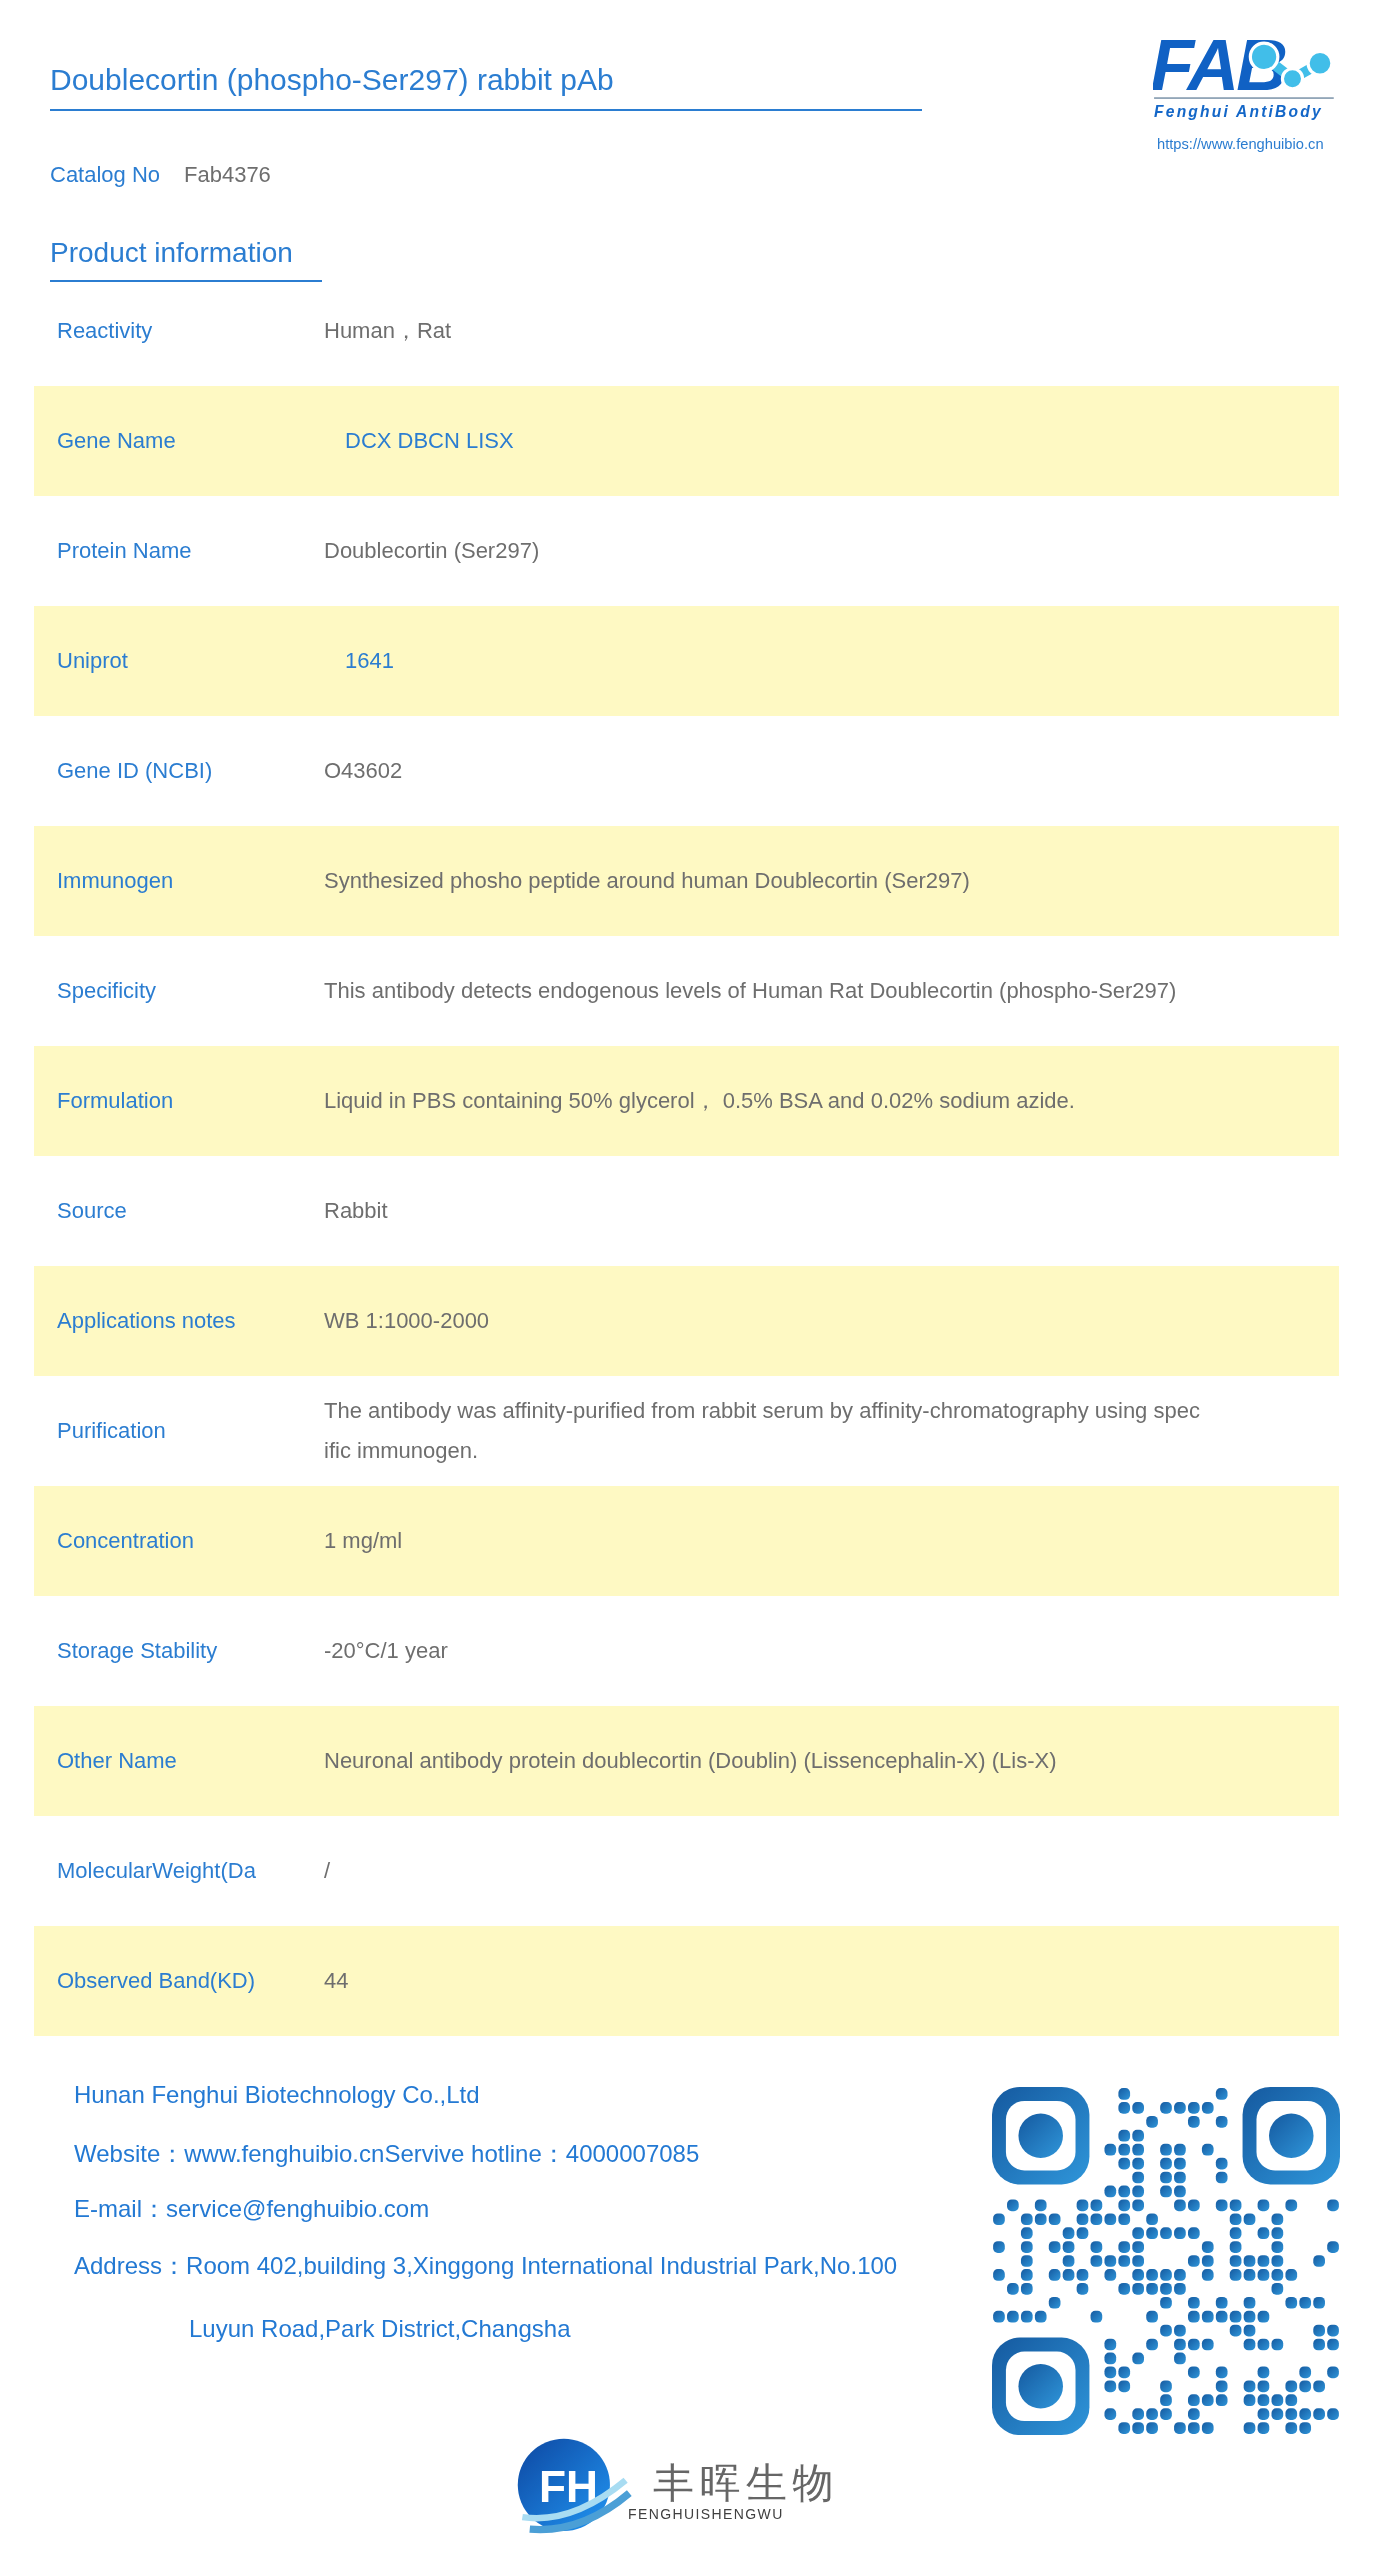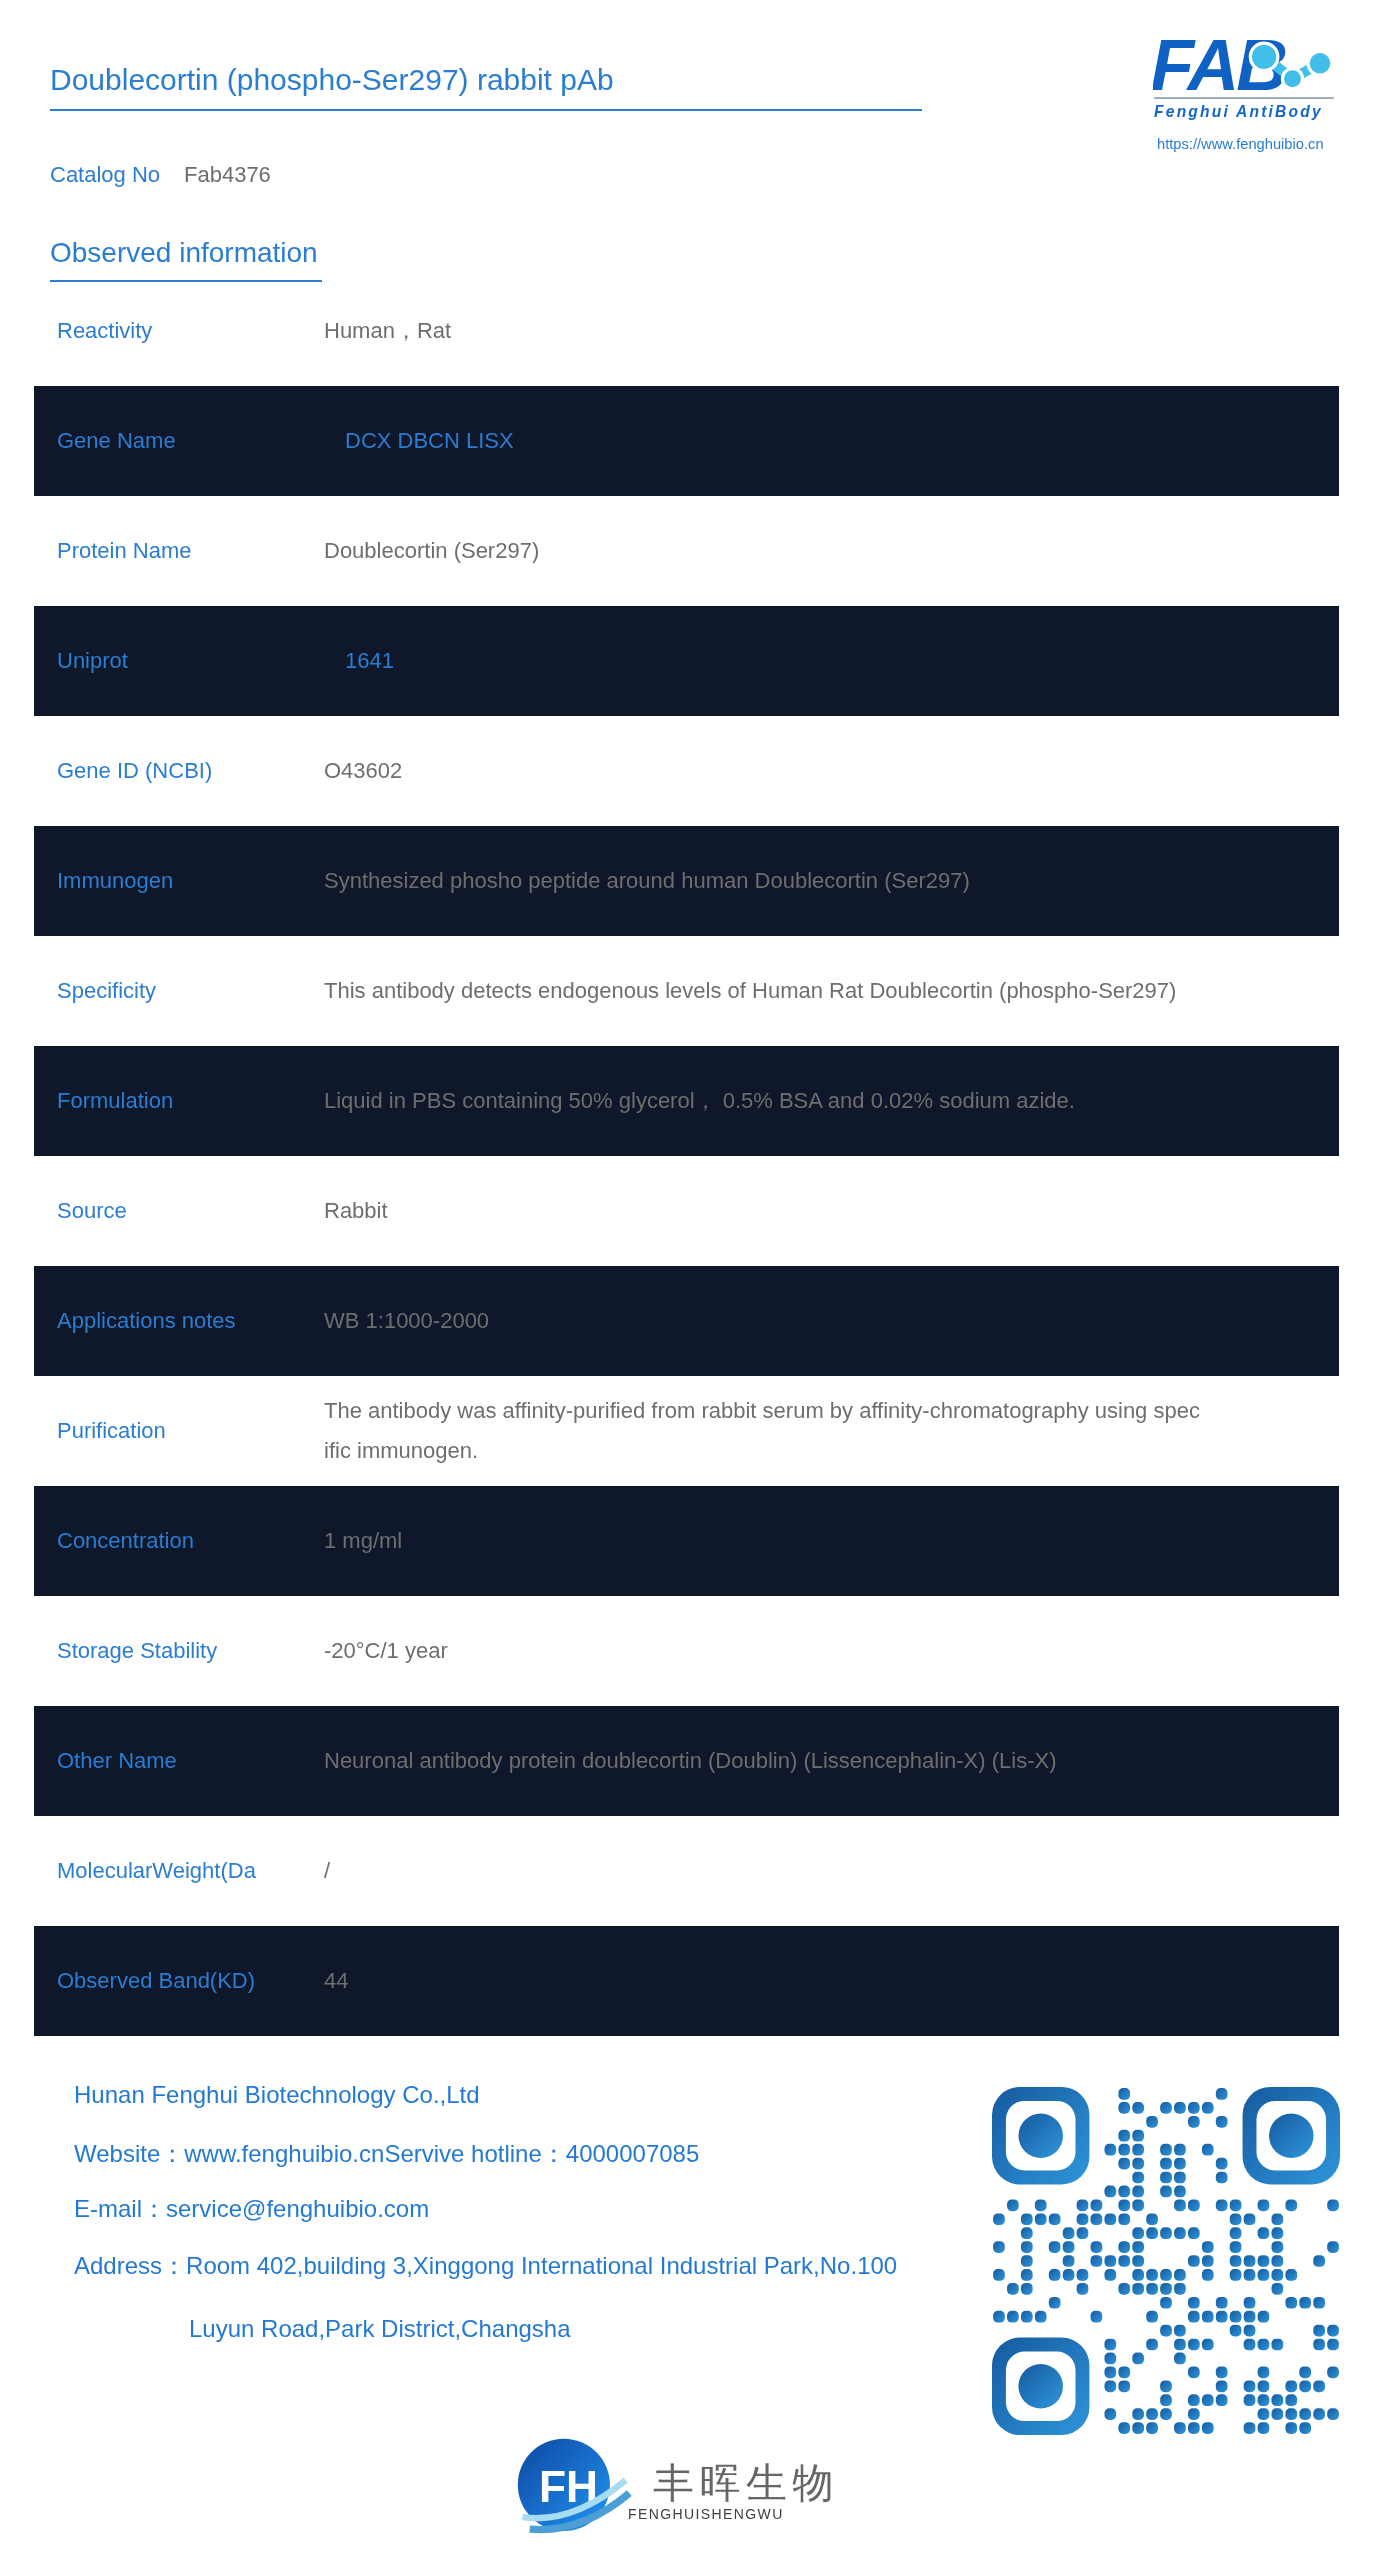--- a/index.html
+++ b/index.html
@@ -16,21 +16,21 @@
   .fab-logo{position:absolute;left:1153px;top:33px;width:191px;height:88px;}
   .logo-url{position:absolute;left:1157px;top:136px;font-size:14.7px;color:#2a7cd0;}
 
   
   .section-title{position:absolute;left:50px;top:237px;font-size:28px;color:#2b7dd1;
                  padding-bottom:11px;border-bottom:2.8px solid #2b7dd1;min-width:272px;}
 
   
   .ptable{position:absolute;left:34px;top:276px;width:1305px;}
   .row{position:relative;height:110px;display:flex;align-items:center;}
-  .row.hl{background:#0f172a;}
+  .row.hl{background:#fef9c3;}
   .lab{position:absolute;left:23px;font-size:22px;color:#2b7dd1;white-space:nowrap;}
   .val{position:absolute;left:290px;font-size:22px;color:#6e6e6e;line-height:40px;
        white-space:pre-line;max-width:984px;}
   .val.blue{color:#2b7dd1;margin-left:21px;}
 
   
   .f-line{position:absolute;left:74px;font-size:24px;color:#2379d3;white-space:nowrap;}
   .f-company{top:2081px;}
   .f-web{top:2138px;}
   .f-hotline{}
@@ -66,21 +66,21 @@
       <circle cx="182" cy="33" r="13" fill="#41bee9" stroke="#ffffff" stroke-width="3.5"></circle>
     </g>
     <rect x="1" y="70" width="196" height="2" fill="#92a6b8"></rect>
     <text x="1" y="92" font-family="Liberation Sans, sans-serif" font-size="17" font-weight="bold" font-style="italic" letter-spacing="2.4" fill="#1467c8">Fenghui AntiBody</text>
   </svg>
   <div class="logo-url">https://www.fenghuibio.cn</div>
 
   <div class="catalog-label">Catalog No</div>
   <div class="catalog-value">Fab4376</div>
 
-  <div class="section-title">Observed information</div>
+  <div class="section-title">Product information</div>
 
   <div class="ptable">
     <div class="row">
       <span class="lab">Reactivity</span>
       <span class="val">Human，Rat</span>
     </div>
 
     <div class="row hl">
       <span class="lab">Gene Name</span>
       <span class="val blue">DCX DBCN LISX</span>

